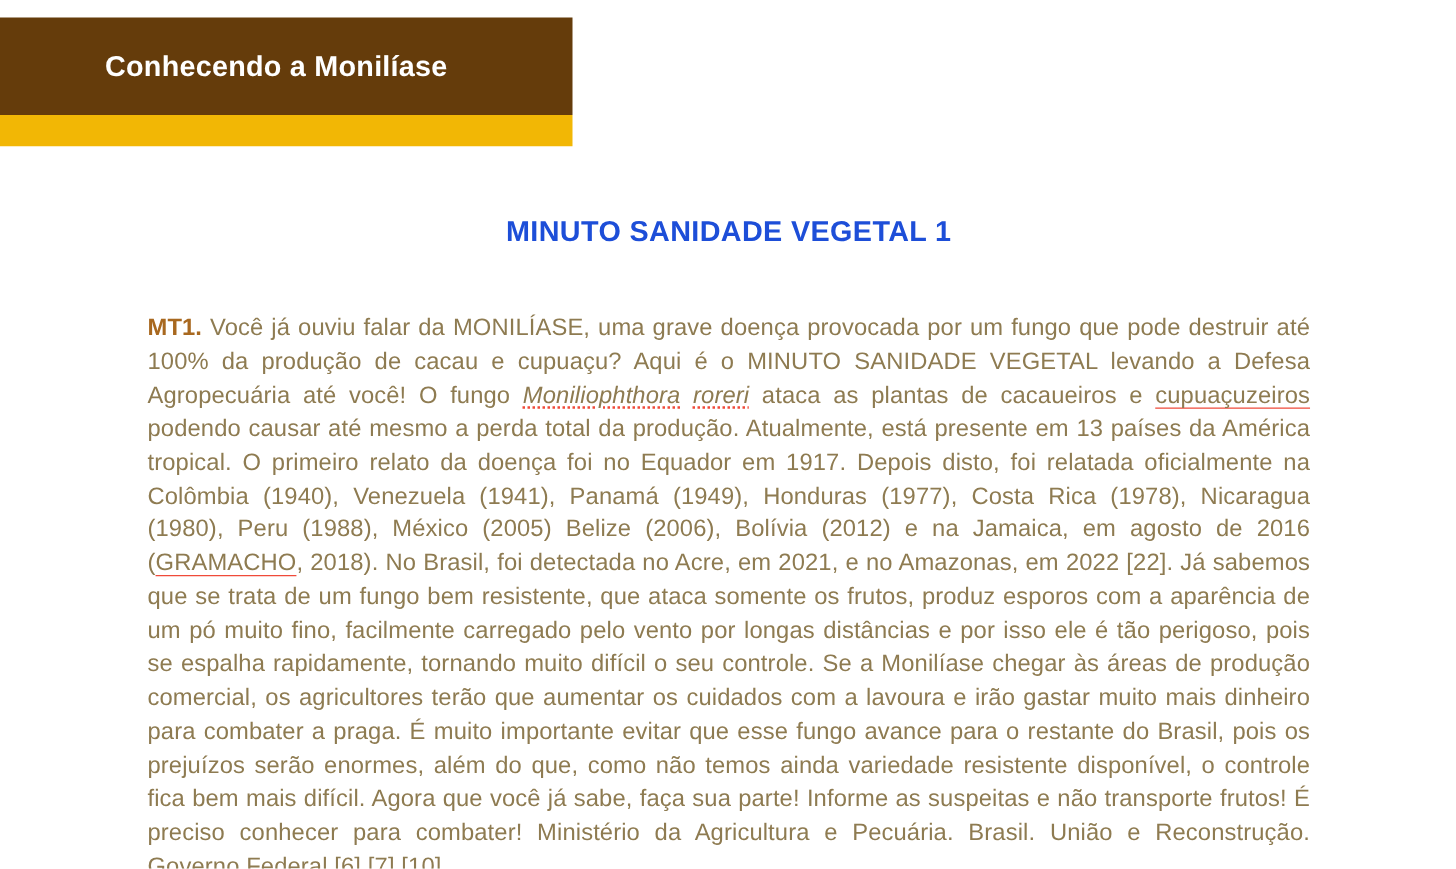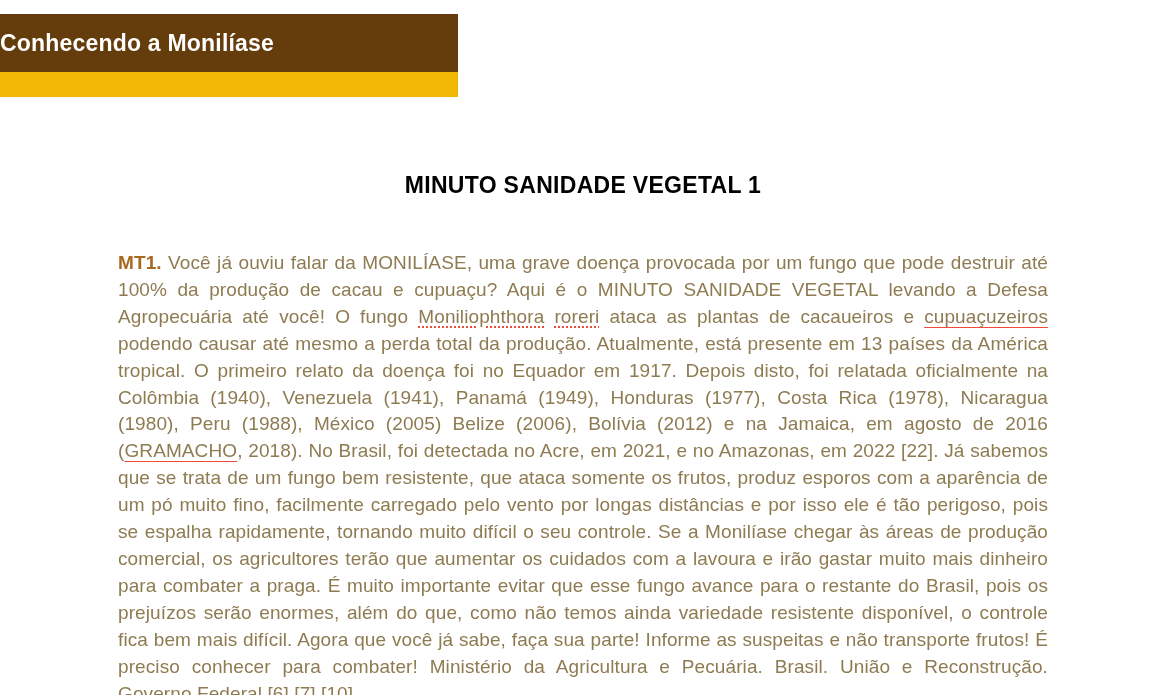--- a/index.html
+++ b/index.html
@@ -16,23 +16,24 @@
     overflow: hidden;
   }
   
   .banner {
     position: absolute;
     top: 14px;
     left: 0;
     width: 458px;
   }
   .banner-bar {
-    height: 58px;
+    height: 78px;
     display: flex;
     align-items: center;
+    padding-left: 84px;
     box-sizing: border-box;
   }
   .banner-bar h1 {
     margin: 0;
     font-size: 23px;
     font-weight: bold;
     letter-spacing: 0.2px;
   }
   .banner-stripe {
     height: 25px;
@@ -67,37 +68,38 @@
     font-weight: bold;
   }
   .seg-misspelled {
     text-decoration-line: underline;
     text-decoration-style: dotted;
     text-decoration-thickness: 2px;
     text-underline-offset: 4px;
     text-decoration: underline;
   }
   .seg-italic-misspelled {
+    font-style: italic;
     text-decoration-line: underline;
     text-decoration-style: dotted;
     text-decoration-thickness: 2px;
     text-underline-offset: 4px;
   }
 </style>
 </head>
 <body>
 
 <div class="page">
 
   <header class="banner">
     <div class="banner-bar" style="background: rgb(101, 60, 11); color: rgb(255, 255, 255);">
       <h1>Conhecendo a Monilíase</h1>
     </div>
     <div class="banner-stripe" style="background: rgb(242, 183, 5);"></div>
   </header>
 
   <main>
-    <h2 class="section-title" style="color: #000000;">MINUTO SANIDADE VEGETAL 1</h2>
+    <h2 class="section-title" style="color: #1d4ed8;">MINUTO SANIDADE VEGETAL 1</h2>
 
     <p class="body-paragraph" id="body-paragraph" style="color: rgb(142, 123, 81);"><span class="seg-bold" style="color: rgb(168, 104, 31);">MT1.</span><span class="seg-normal"> Você já ouviu falar da MONILÍASE, uma grave doença provocada por um fungo que pode destruir até 100% da produção de cacau e cupuaçu? Aqui é o MINUTO SANIDADE VEGETAL levando a Defesa Agropecuária até você! O fungo </span><span class="seg-italic-misspelled" style="text-decoration-color: rgb(240, 74, 58);">Moniliophthora</span><span class="seg-normal"> </span><span class="seg-italic-misspelled" style="text-decoration-color: rgb(240, 74, 58);">roreri</span><span class="seg-normal"> ataca as plantas de cacaueiros e </span><span class="seg-misspelled" style="text-decoration-color: rgb(240, 74, 58);">cupuaçuzeiros</span><span class="seg-normal"> podendo causar até mesmo a perda total da produção. Atualmente, está presente em 13 países da América tropical. O primeiro relato da doença foi no Equador em 1917. Depois disto, foi relatada oficialmente na Colômbia (1940), Venezuela (1941), Panamá (1949), Honduras (1977), Costa Rica (1978), Nicaragua (1980), Peru (1988), México (2005) Belize (2006), Bolívia (2012) e na Jamaica, em agosto de 2016 (</span><span class="seg-misspelled" style="text-decoration-color: rgb(240, 74, 58);">GRAMACHO</span><span class="seg-normal">, 2018). No Brasil, foi detectada no Acre, em 2021, e no Amazonas, em 2022 [22]. Já sabemos que se trata de um fungo bem resistente, que ataca somente os frutos, produz esporos com a aparência de um pó muito fino, facilmente carregado pelo vento por longas distâncias e por isso ele é tão perigoso, pois se espalha rapidamente, tornando muito difícil o seu controle. Se a Monilíase chegar às áreas de produção comercial, os agricultores terão que aumentar os cuidados com a lavoura e irão gastar muito mais dinheiro para combater a praga. É muito importante evitar que esse fungo avance para o restante do Brasil, pois os prejuízos serão enormes, além do que, como não temos ainda variedade resistente disponível, o controle fica bem mais difícil. Agora que você já sabe, faça sua parte! Informe as suspeitas e não transporte frutos! É preciso conhecer para combater! Ministério da Agricultura e Pecuária. Brasil. União e Reconstrução. Governo Federal [6] [7] [10].</span></p>
   </main>
 
 </div>
 
 </body></html>

